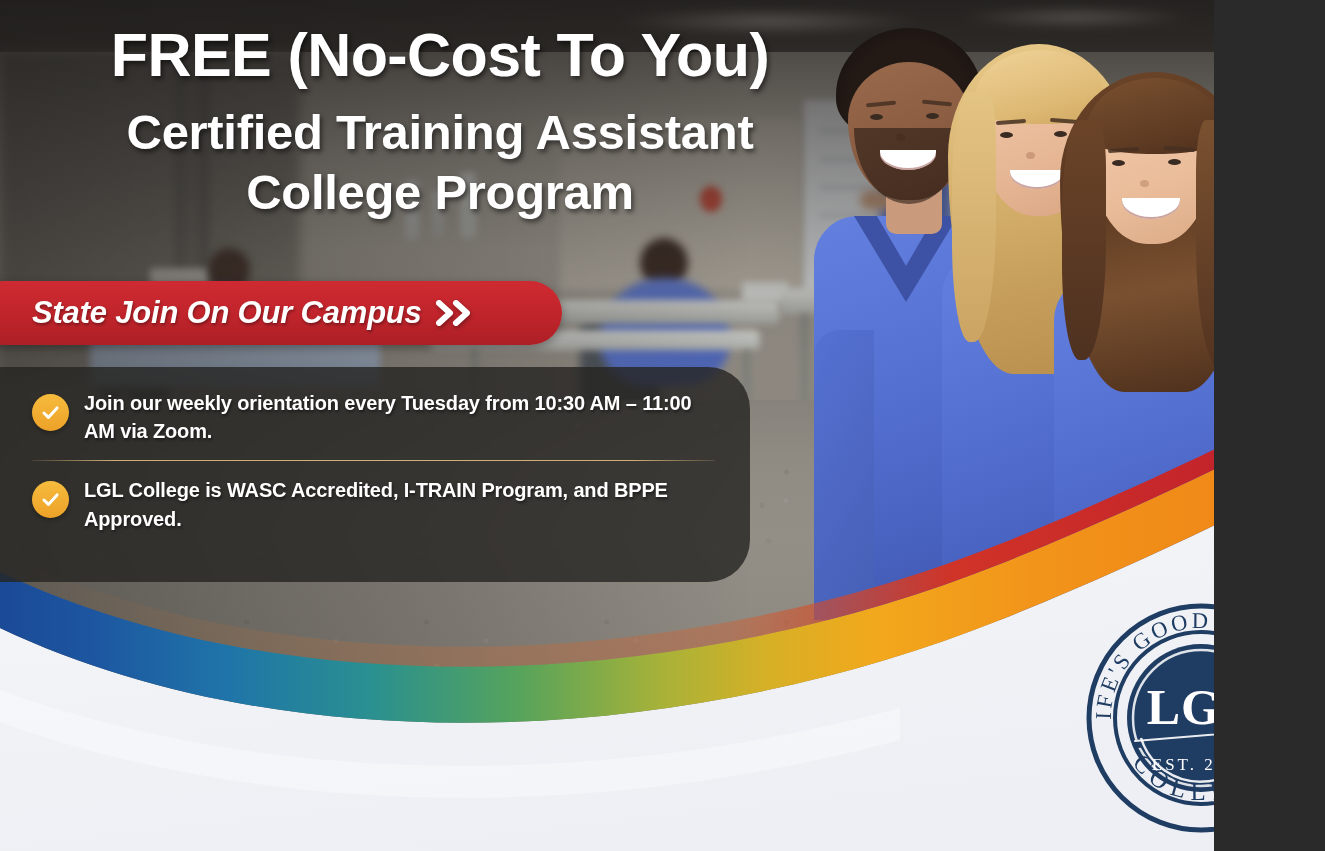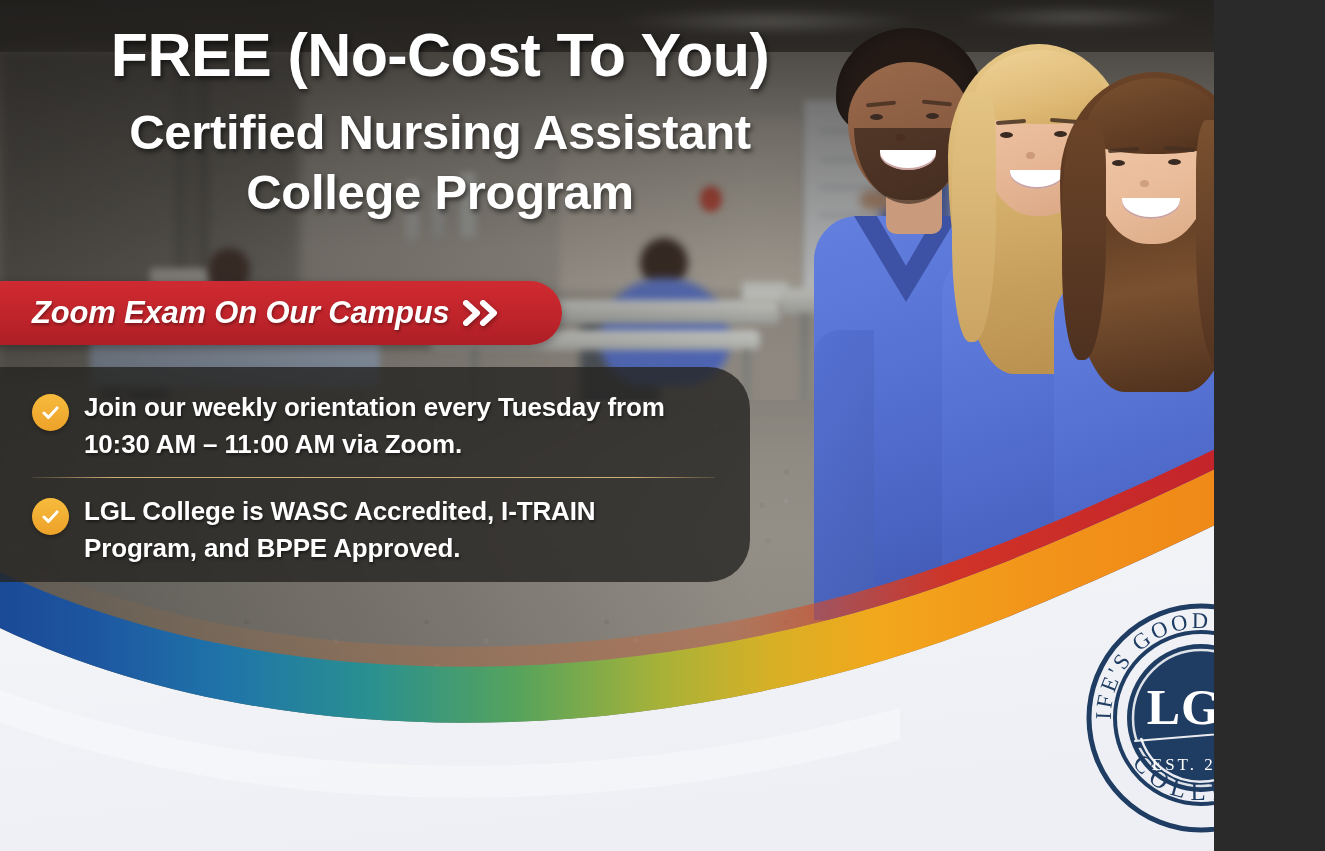--- a/index.html
+++ b/index.html
@@ -244,21 +244,21 @@
   .bullet { display: flex; align-items: flex-start; gap: 15px; }
   .check-circle {
     flex: 0 0 auto;
     width: 37px; height: 37px; border-radius: 50%;
     background: linear-gradient(180deg,#f6bb3d,#eda228);
     display: flex; align-items: center; justify-content: center;
     margin-top: 5px;
     box-shadow: 0 2px 4px rgba(0,0,0,.28);
   }
   .bullet-text {
-    color: #fff; font-size: 26px; font-weight: 600; line-height: 1.42;
+    color: #fff; font-size: 20px; font-weight: 600; line-height: 1.42;
     letter-spacing: -0.15px;
     text-shadow: 1px 2px 3px rgba(0,0,0,.5);
   }
   .divider {
     height: 1.6px; margin: 14px 0 15px 0;
     width: 683px;
     background: linear-gradient(90deg, rgba(196,160,96,.15), rgba(214,181,120,.95) 12%, rgba(222,190,130,.9) 50%, rgba(214,181,120,.95) 88%, rgba(196,160,96,.2));
   }
 
   
@@ -423,26 +423,26 @@
              L1325,30 C1240,74 1130,128 1000,180 C700,300 300,330 0,188 Z" fill="url(#ribbonGrad)"></path>
 
     <path d="M0,112 C300,254 700,224 1000,104 C1130,52 1240,-2 1325,-46
              L1325,-26 C1240,18 1130,72 1000,124 C700,244 300,274 0,132 Z" fill="url(#redGrad)"></path>
 
     <path d="M0,250 C280,352 620,344 900,268 L900,300 C620,376 280,384 0,282 Z" fill="#ffffff" opacity="0.35"></path>
   </svg>
 
   <div class="headline-wrap">
     <div class="line1">FREE (No-Cost To You)</div>
-    <div class="line2">Certified Nursing Assistant</div>
+    <div class="line2">Certified Training Assistant</div>
     <div class="line3">College Program</div>
   </div>
 
   <div class="pill">
-    <span class="pill-text">Zoom Exam On Our Campus</span>
+    <span class="pill-text">State Join On Our Campus</span>
     <span class="pill-chev">
       <svg width="40" height="28" viewBox="0 0 40 28" aria-hidden="true">
         <path d="M4 4 L15 14 L4 24" fill="none" stroke="#ffffff" stroke-width="6" stroke-linecap="round" stroke-linejoin="round"></path>
         <path d="M21 4 L32 14 L21 24" fill="none" stroke="#ffffff" stroke-width="6" stroke-linecap="round" stroke-linejoin="round"></path>
       </svg>
     </span>
   </div>
 
   <div class="card">
 

